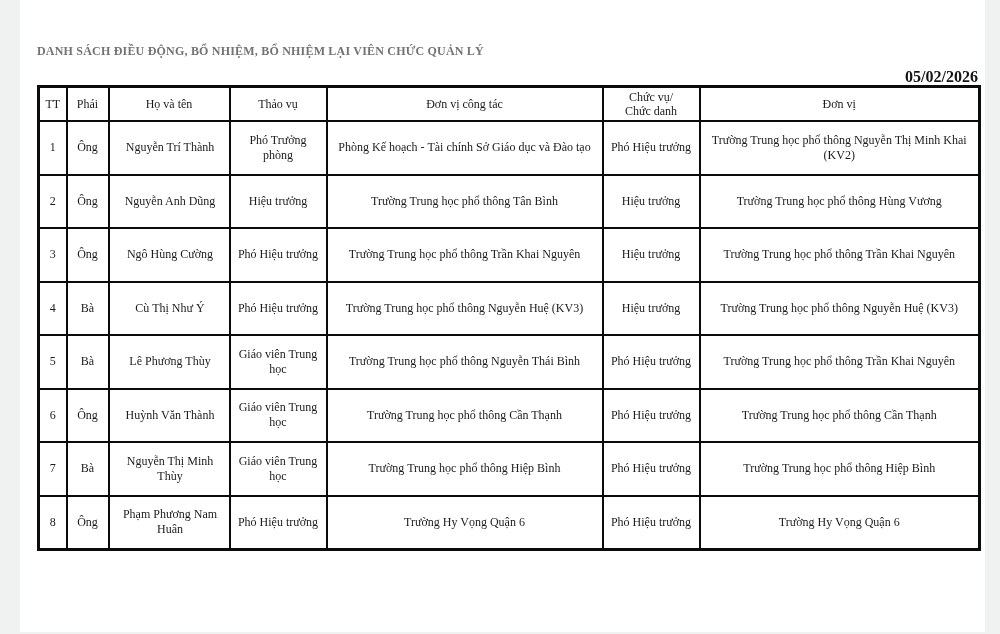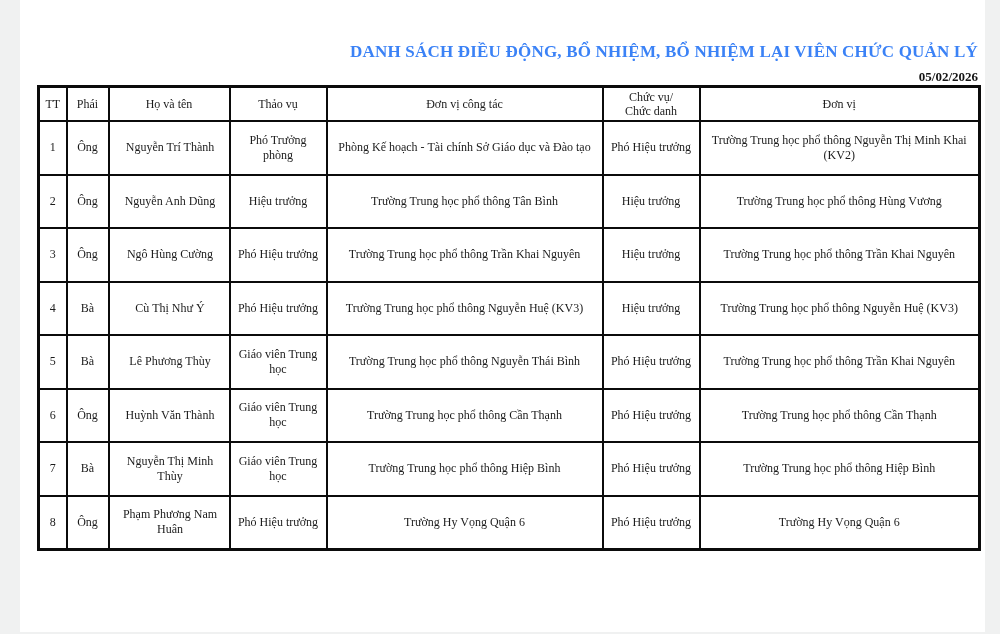--- a/index.html
+++ b/index.html
@@ -23,31 +23,31 @@
     top: 0;
     bottom: 2px;
     background: #ffffff;
   }
   .content {
     width: 941px;
     margin-left: 17px;
     padding-top: 42px;
   }
   .title {
-    text-align: right;
+    text-align: left;
     font-weight: bold;
-    font-size: 17px;
+    font-size: 12px;
     line-height: 19px;
     letter-spacing: 0.2px;
-    color: #3b82f6;
+    color: #737373;
   }
   .date {
     text-align: right;
     font-weight: bold;
-    font-size: 13px;
+    font-size: 16px;
     line-height: 13px;
     margin-top: 9px;
     margin-bottom: 2px;
     color: #141414;
   }
   table.staff {
     border-collapse: collapse;
     table-layout: fixed;
     width: 941px;
     border: 3px solid #0b0b0b;

